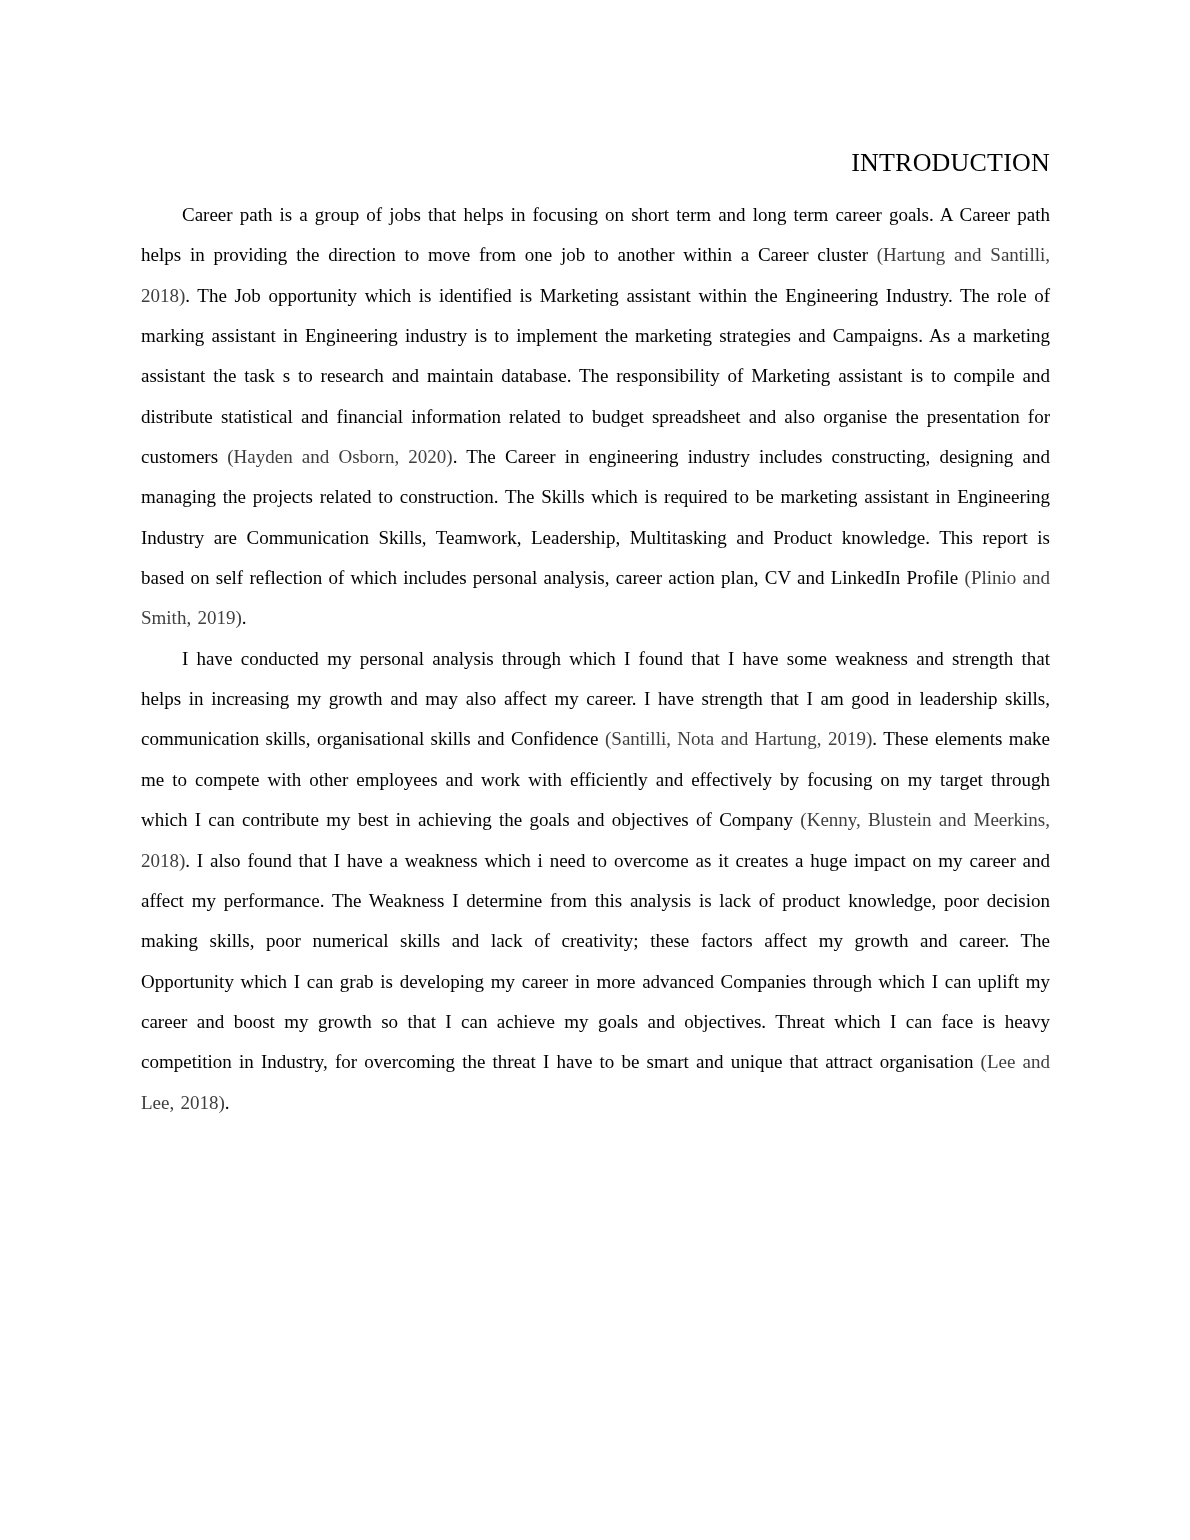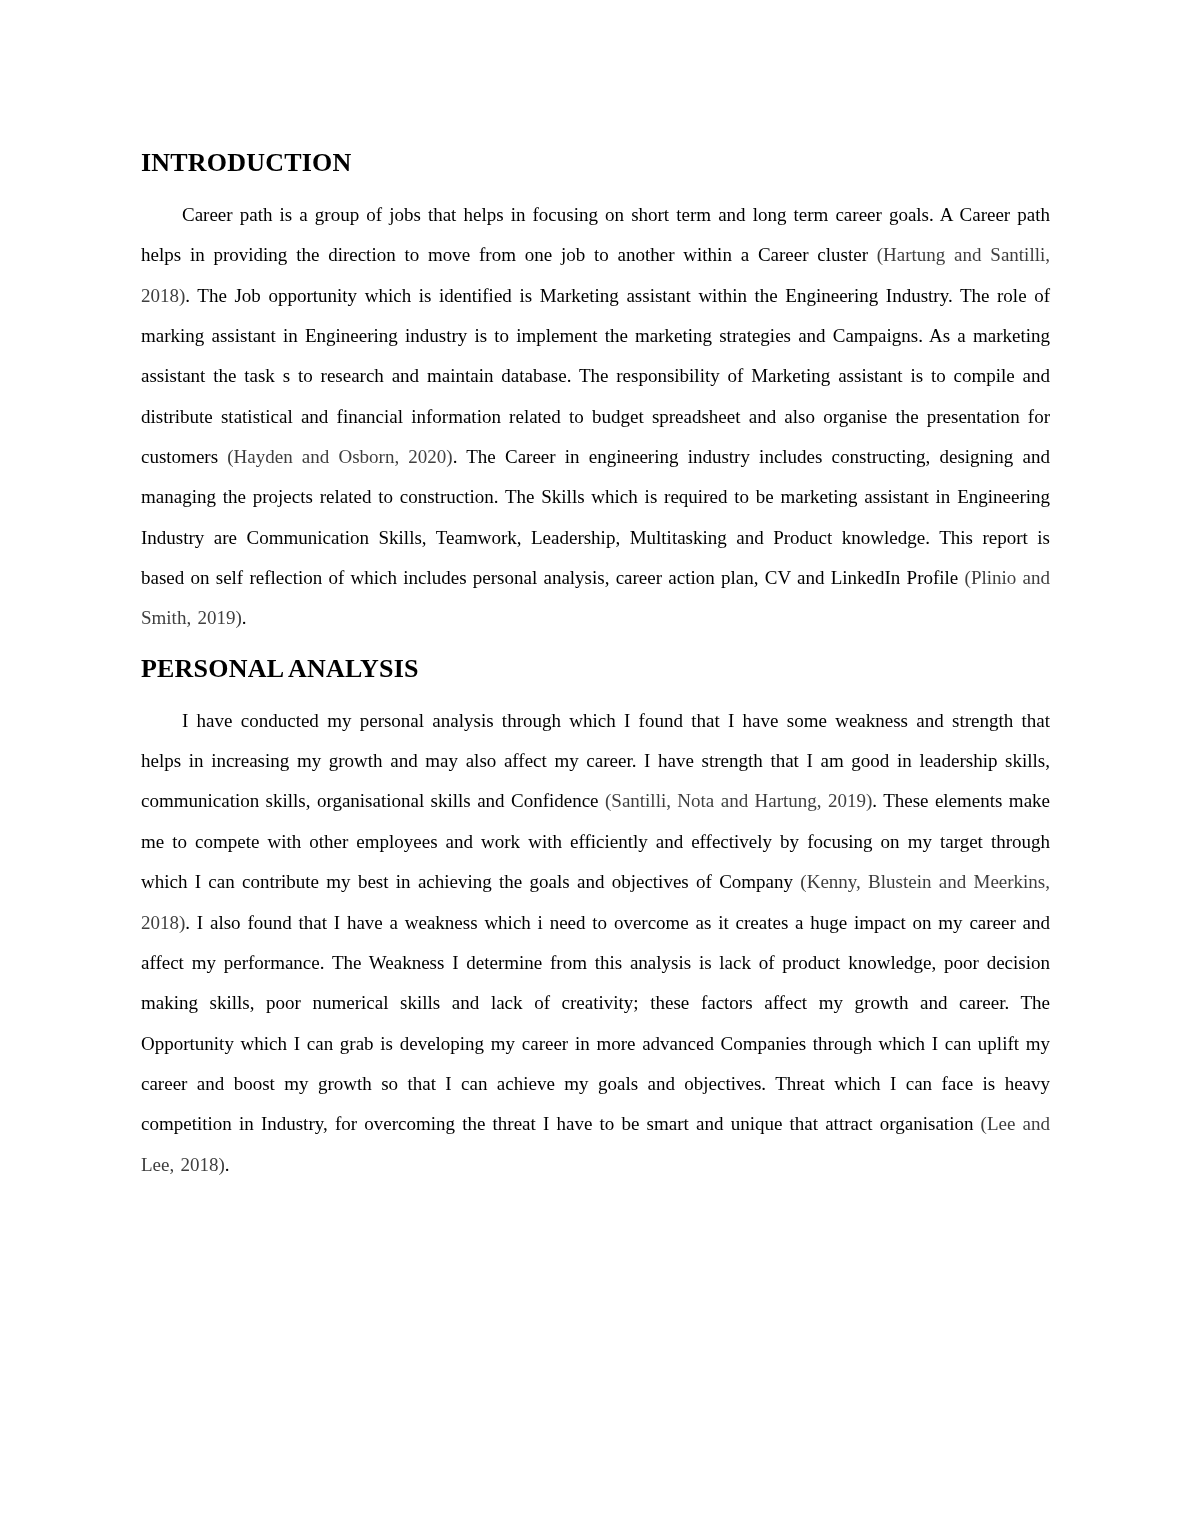--- a/index.html
+++ b/index.html
@@ -14,23 +14,24 @@
     box-sizing: border-box;
     padding: 147px 140px 0 141px;
     background: var(--page-bg, #ffffff);
     font-family: "Liberation Serif", "DejaVu Serif", serif;
     overflow: hidden;
   }
   .section-heading {
     margin: 0 0 16px 0;
     font-size: 26px;
     line-height: 32px;
-    font-weight: bold;
+    font-weight: normal;
     color: var(--heading-color, #000000);
     letter-spacing: 0.2px;
+    text-align: right;
   }
   .doc-section + .doc-section .section-heading {
     margin-top: 14px;
   }
   .doc-paragraph {
     margin: 0;
     font-size: 19px;
     line-height: 40.35px;
     text-align: justify;
     text-indent: 41px;
@@ -48,17 +49,16 @@
 <body>
 
 <div class="page">
 
   <section class="doc-section">
     <h2 class="section-heading">INTRODUCTION</h2>
     <p class="doc-paragraph"><span class="normal">Career path is a group of jobs that helps in focusing on short term and long term career goals. A Career path helps in providing the direction to move from one job to another within a Career cluster </span><span class="citation">(Hartung and Santilli, 2018)</span><span class="normal">. The Job opportunity which is identified is Marketing assistant within the Engineering Industry. The role of marking assistant in Engineering industry is to implement the marketing strategies and Campaigns. As a marketing assistant the task s to research and maintain database. The responsibility of Marketing assistant is to compile and distribute statistical and financial information related to budget spreadsheet and also organise the presentation for customers </span><span class="citation">(Hayden and Osborn, 2020)</span><span class="normal">. The Career in engineering industry includes constructing, designing and managing the projects related to construction. The Skills which is required to be marketing assistant in Engineering Industry are Communication Skills, Teamwork, Leadership, Multitasking and Product knowledge. This report is based on self reflection of which includes personal analysis, career action plan, CV and LinkedIn Profile </span><span class="citation">(Plinio and Smith, 2019)</span><span class="normal">.</span></p>
   </section>
 
   <section class="doc-section">
-    <h2 class="section-heading">PERSONAL ANALYSIS</h2>
     <p class="doc-paragraph"><span class="normal">I have conducted my personal analysis through which I found that I have some weakness and strength that helps in increasing my growth and may also affect my career. I have strength that I am good in leadership skills, communication skills, organisational skills and Confidence </span><span class="citation">(Santilli, Nota and Hartung, 2019)</span><span class="normal">. These elements make me to compete with other employees and work with efficiently and effectively by focusing on my target through which I can contribute my best in achieving the goals and objectives of Company </span><span class="citation">(Kenny, Blustein and Meerkins, 2018)</span><span class="normal">. I also found that I have a weakness which i need to overcome as it creates a huge impact on my career and affect my performance. The Weakness I determine from this analysis is lack of product knowledge, poor decision making skills, poor numerical skills and lack of creativity; these factors affect my growth and career. The Opportunity which I can grab is developing my career in more advanced Companies through which I can uplift my career and boost my growth so that I can achieve my goals and objectives. Threat which I can face is heavy competition in Industry, for overcoming the threat I have to be smart and unique that attract organisation </span><span class="citation">(Lee and Lee, 2018)</span><span class="normal">.</span></p>
   </section>
 
 </div>
 
 </body></html>

